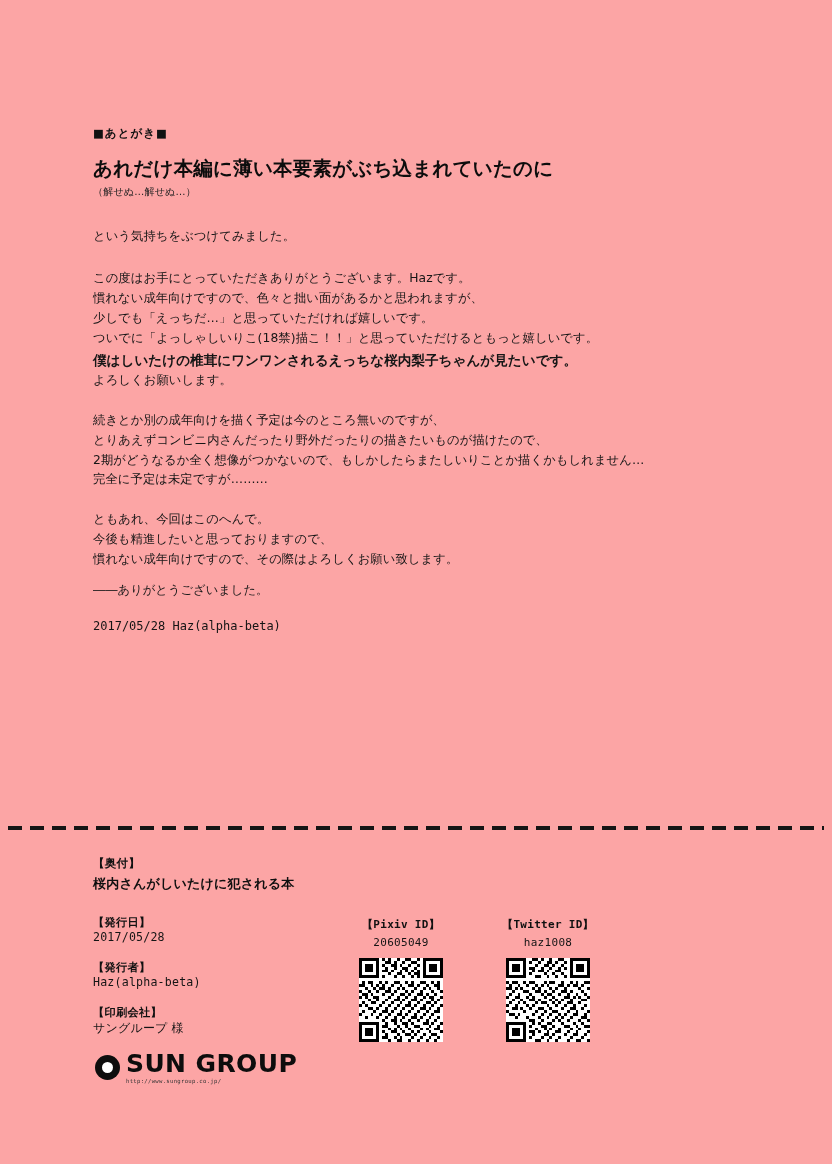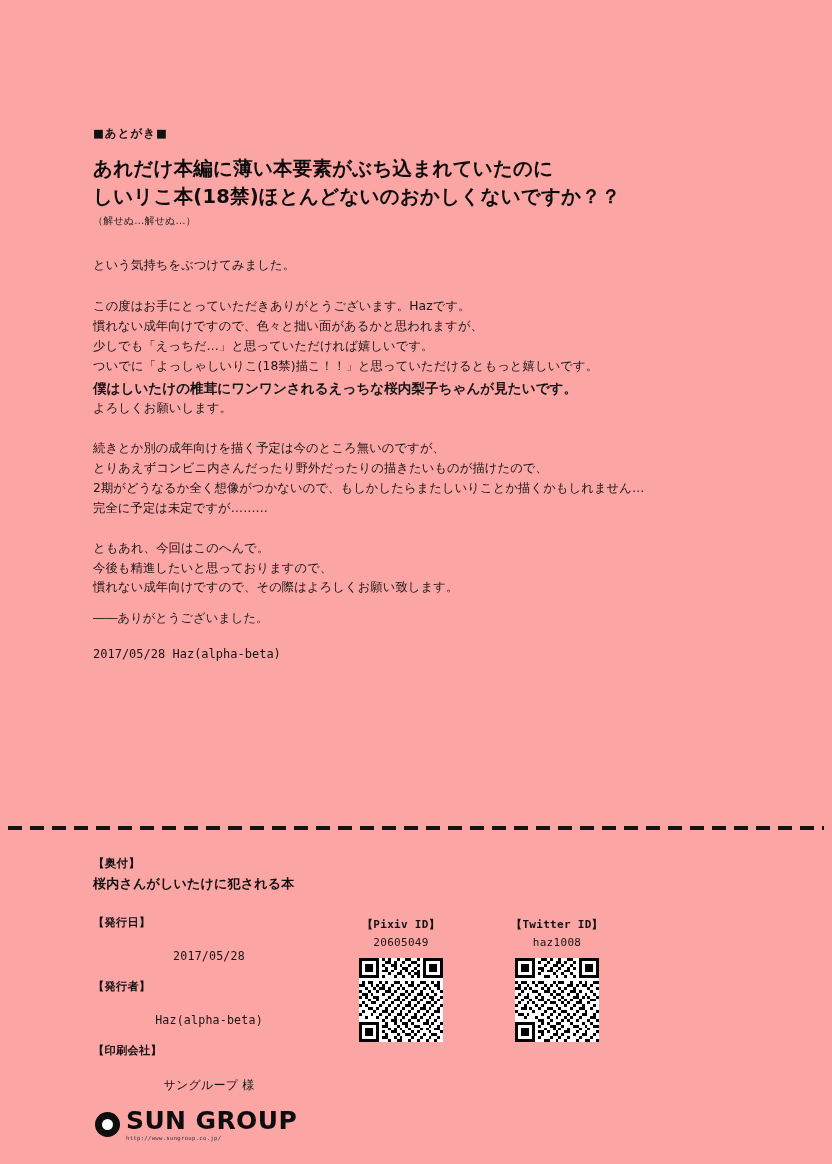--- a/index.html
+++ b/index.html
@@ -143,24 +143,23 @@
   .field { margin-bottom: 16px; }
   .field-label {
     font-size: 11.2px;
     font-weight: bold;
     color: #111;
     letter-spacing: 0.3px;
   }
   .field-value {
     font-size: 11.6px;
     color: #141414;
-    margin-top: 19px;
+    margin-top: 0;
     letter-spacing: 0.2px;
     font-family: "DejaVu Sans Mono", monospace;
-    text-align: center;
   }
   .field-value.jp {
     font-family: "DejaVu Sans", sans-serif;
     font-size: 12px;
   }
 
   
   .logo {
     display: flex;
     align-items: center;
@@ -202,21 +201,21 @@
     font-size: 5.6px;
     color: #333;
     letter-spacing: 0.3px;
     margin-top: 3px;
     font-family: "DejaVu Sans Mono", monospace;
   }
 
   
   .qr-group {
     display: flex;
-    gap: 36px;
+    gap: 27px;
     margin-left: 16px;
     padding-top: 2px;
   }
   .qr-col {
     width: 120px;
     text-align: center;
   }
   .qr-label {
     font-size: 11px;
     font-weight: bold;
@@ -242,21 +241,20 @@
 </head>
 <body>
 
 <div class="page">
 
   <div class="afterword">
     <div class="afterword-heading">■あとがき■</div>
 
     <div class="headline">
       <span class="l2">あれだけ本編に薄い本要素がぶち込まれていたのに</span>
-      <span class="l2">しいリこ本(18禁)ほとんどないのおかしくないですか？？</span>
     </div>
     <div class="headline-note">（解せぬ…解せぬ…）</div>
 
     <div class="para gap-lg">
       <span class="line">という気持ちをぶつけてみました。</span>
     </div>
 
     <div class="para gap-md">
       <span class="line">この度はお手にとっていただきありがとうございます。Hazです。</span>
       <span class="line">慣れない成年向けですので、色々と拙い面があるかと思われますが、</span>

